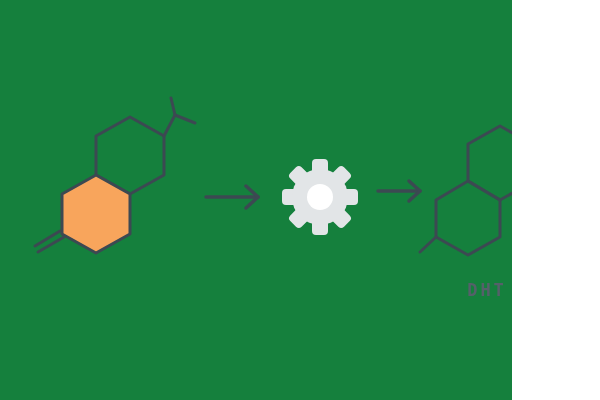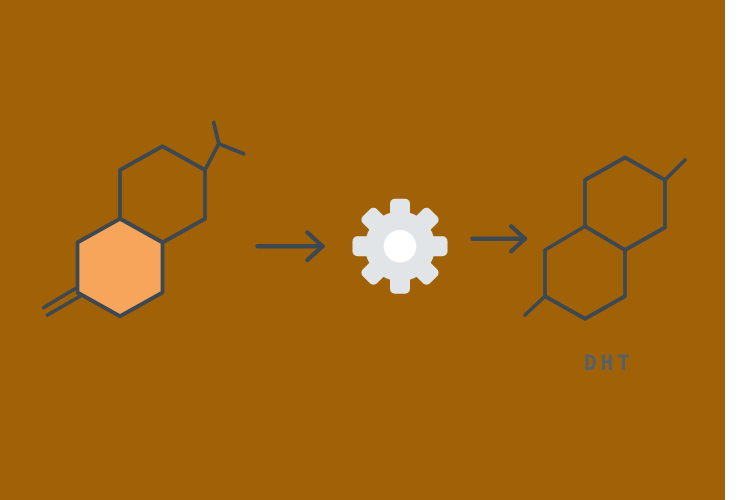--- a/index.html
+++ b/index.html
@@ -1,20 +1,20 @@
 <!DOCTYPE html>
 <html><head>
 <meta charset="utf-8">
 <style>
   html, body { margin: 0; padding: 0; background: #ffffff; }
   .canvas {
     position: relative;
-    width: 580px;
+    width: 512px;
     height: 400px;
-    background: #a16207;
+    background: #15803d;
     overflow: hidden;
     font-family: "Liberation Sans", sans-serif;
   }
   svg { display: block; }
   .mol {
     fill: none;
     stroke-width: 3;
     stroke-linecap: round;
     stroke-linejoin: round;
   }

